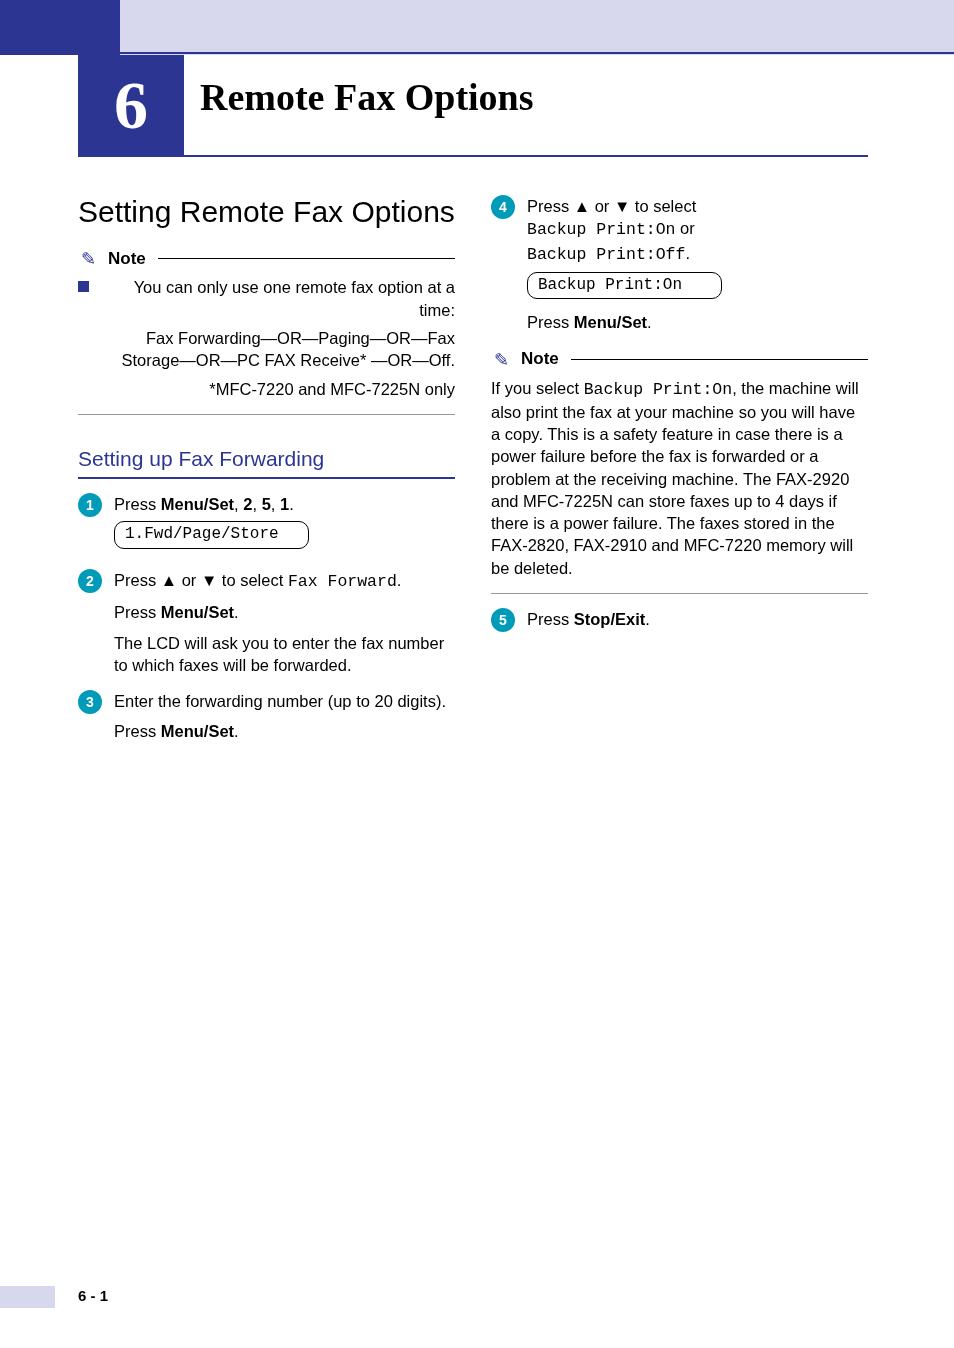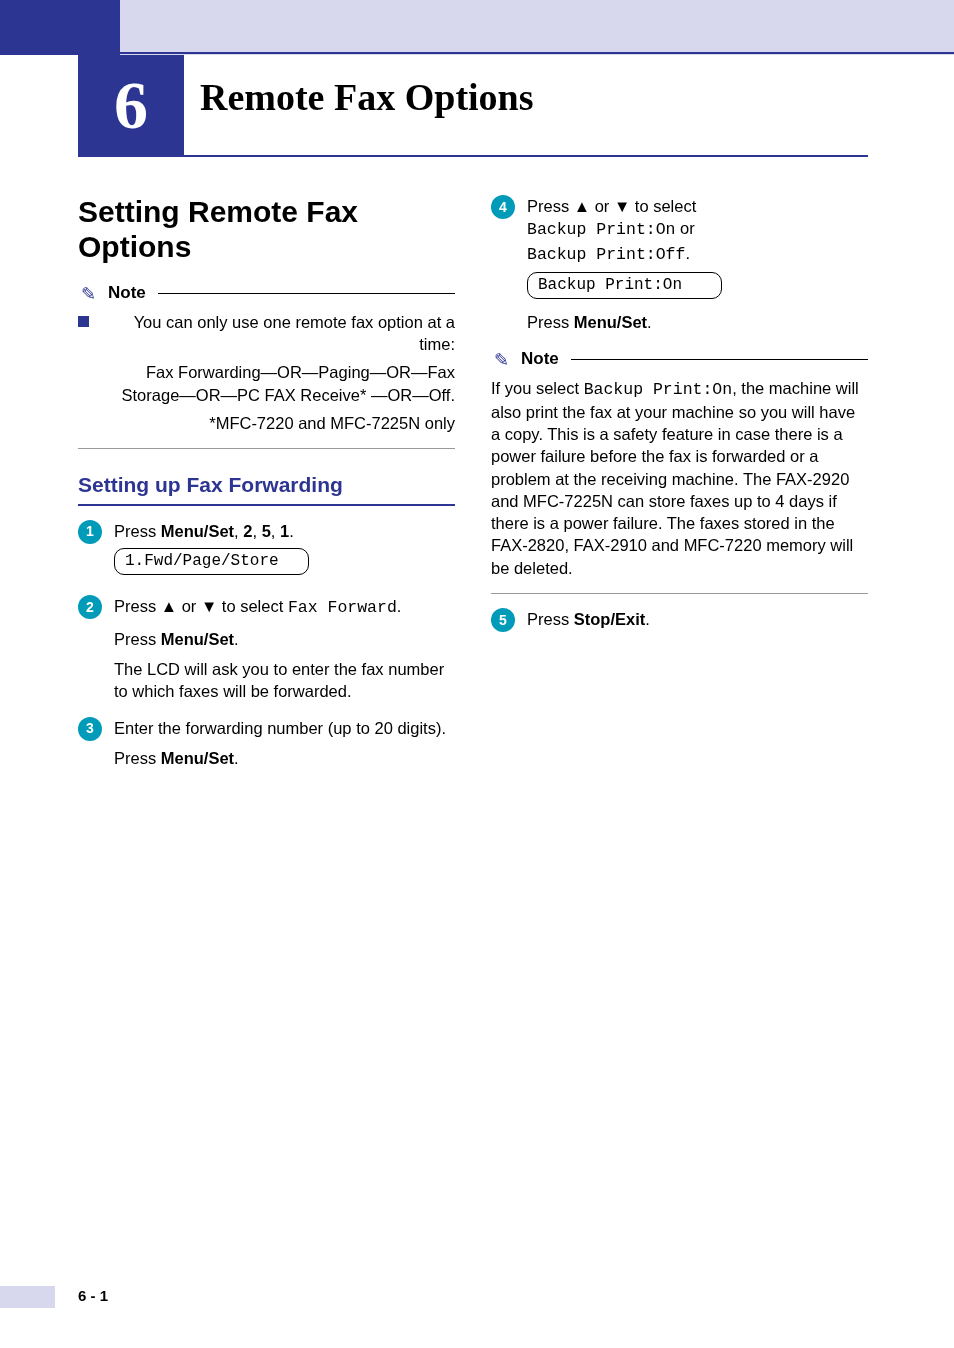--- a/index.html
+++ b/index.html
@@ -77,29 +77,29 @@
       gap: 36px;
     }
     .col {
       width: 377px;
       font-size: 16.5px;
       line-height: 1.35;
       color: #000;
     }
     .section-h1 {
       font-size: 30px;
-      font-weight: bold;
+      font-weight: normal;
       margin-bottom: 18px;
       line-height: 1.15;
     }
     .section-h2 {
       font-size: 21px;
-      font-weight: bold;
+      font-weight: normal;
       color: #2d3592;
-      margin-top: 22px;
+      margin-top: 30px;
       margin-bottom: 4px;
     }
     .h2-rule {
       height: 2px;
       background: #2d3592;
       margin-bottom: 14px;
     }
     .note-hdr {
       display: flex;
       align-items: flex-end;

